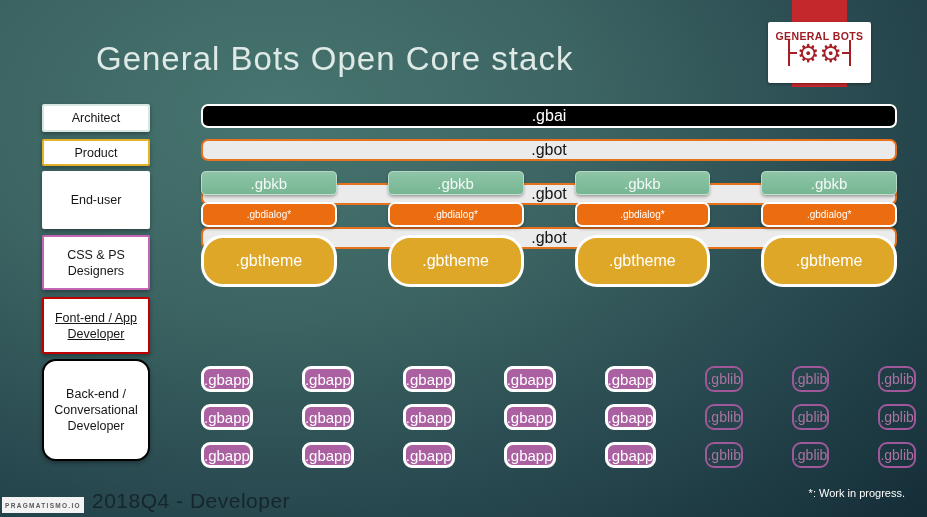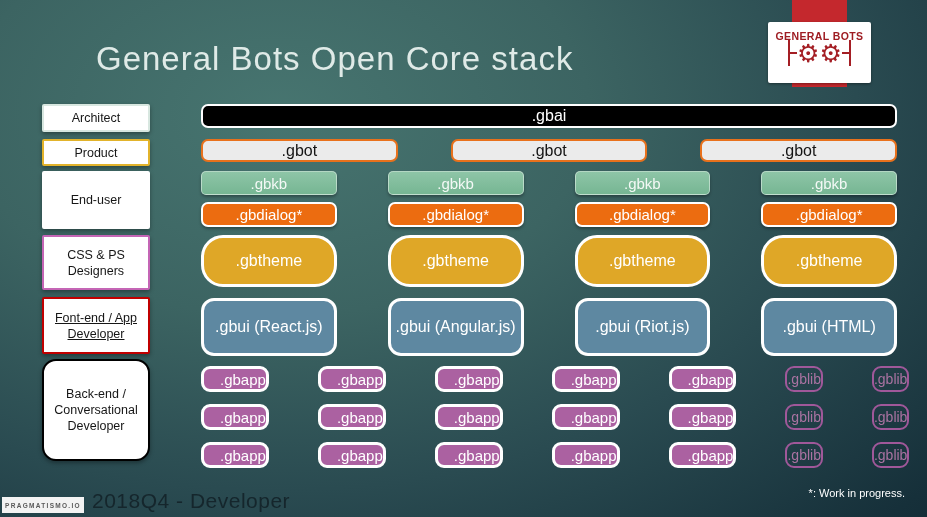--- a/index.html
+++ b/index.html
@@ -33,38 +33,38 @@
   }
   .label-architect{top:104px;height:24px;border:2px solid #d8e7e0;}
   .label-product{top:139px;height:23px;border:2px solid #e2b32b;}
   .label-end-user{top:171px;height:54px;border:2px solid #ffffff;}
   .label-css-ps-designers{top:235px;height:51px;border:2px solid #c465b5;}
   .label-frontend-app-developer{top:297px;height:53px;border:2px solid #c00000;text-decoration:underline;}
   .label-backend-conversational-developer{top:359px;height:98px;border:2px solid #000000;border-radius:14px;}
   
   .row{position:absolute;left:160px;width:737px;display:flex;}
   .row-gbai{top:104px;height:24px;}
-  .row-gbot{top:139px;height:23px;gap:12px;}
+  .row-gbot{top:139px;height:23px;gap:22px;flex-direction:column;}
   .row-gbkb{top:171px;height:24px;gap:10px;}
   .row-gbdialog{top:202px;height:25px;gap:10px;}
   .row-gbtheme{top:235px;height:52px;gap:10px;}
   .row-gbui{top:298px;height:58px;gap:10px;}
   .row-gbapp1{top:366px;height:26px;gap:8px;}
   .row-gbapp2{top:404px;height:26px;gap:8px;}
   .row-gbapp3{top:442px;height:26px;gap:8px;}
   .box{flex:1;display:flex;align-items:center;justify-content:center;box-sizing:border-box;margin-left:41px;}
   .gbai{background:#000000;border:2px solid #ffffff;border-radius:7px;color:#ffffff;font-size:16px;}
   .gbot{background:#ebebeb;border:2px solid #e8711c;border-radius:7px;color:#141414;font-size:16px;}
   .gbkb{background:linear-gradient(#8ec5a7,#76b693);border:1px solid rgba(255,255,255,.45);
         border-radius:5px;color:#f4f9f6;font-size:15px;box-shadow:0 2px 3px rgba(0,0,0,.3);}
-  .gbdialog{background:#ec6c10;border:2px solid #ffffff;border-radius:7px;color:#ffffff;font-size:15px;
+  .gbdialog{background:#ec6c10;border:2px solid #ffffff;border-radius:7px;color:#ffffff;font-size:10px;
         box-shadow:0 2px 3px rgba(0,0,0,.3);}
   .gbtheme{background:#dfa727;border:3px solid #ffffff;border-radius:22px;color:#ffffff;font-size:16px;}
   .gbui{background:#5e88a1;border:3px solid #ffffff;border-radius:13px;color:#ffffff;font-size:16px;}
-  .gbapp{background:#ab61a1;border:3px solid #ffffff;border-radius:9px;color:#ffffff;font-size:15px;padding-left:16px;}
+  .gbapp{background:#ab61a1;border:3px solid #ffffff;border-radius:9px;color:#ffffff;font-size:15px;}
   .gblib{background:transparent;border:2px solid #a0589a;border-radius:9px;color:#aa73a2;font-size:14px;}
   
   .footer-badge{
     position:absolute;left:2px;top:497px;width:82px;height:16px;background:#f3f3f3;
     display:flex;align-items:center;justify-content:center;
     color:#5a5a5a;font-size:6.5px;letter-spacing:1.3px;font-weight:bold;
   }
   .footer-text{position:absolute;left:92px;top:489px;font-size:21px;letter-spacing:.5px;color:#15262c;}
   .footer-note{position:absolute;right:22px;top:487px;font-size:11px;color:#ffffff;}
 </style>
@@ -120,26 +120,20 @@
       <div class="box gbdialog">.gbdialog*</div>
       <div class="box gbdialog">.gbdialog*</div>
       <div class="box gbdialog">.gbdialog*</div>
     </div>
   <div class="row row-gbtheme">
       <div class="box gbtheme">.gbtheme</div>
       <div class="box gbtheme">.gbtheme</div>
       <div class="box gbtheme">.gbtheme</div>
       <div class="box gbtheme">.gbtheme</div>
     </div>
-  <div class="row row-gbui">
-      <div class="box gbui">.gbui (React.js)</div>
-      <div class="box gbui">.gbui (Angular.js)</div>
-      <div class="box gbui">.gbui (Riot.js)</div>
-      <div class="box gbui">.gbui (HTML)</div>
-    </div>
   <div class="row row-gbapp1">
       <div class="box gbapp">.gbapp</div>
       <div class="box gbapp">.gbapp</div>
       <div class="box gbapp">.gbapp</div>
       <div class="box gbapp">.gbapp</div>
       <div class="box gbapp">.gbapp</div>
       <div class="box gblib">.gblib</div>
       <div class="box gblib">.gblib</div>
       <div class="box gblib">.gblib</div>
     </div>

